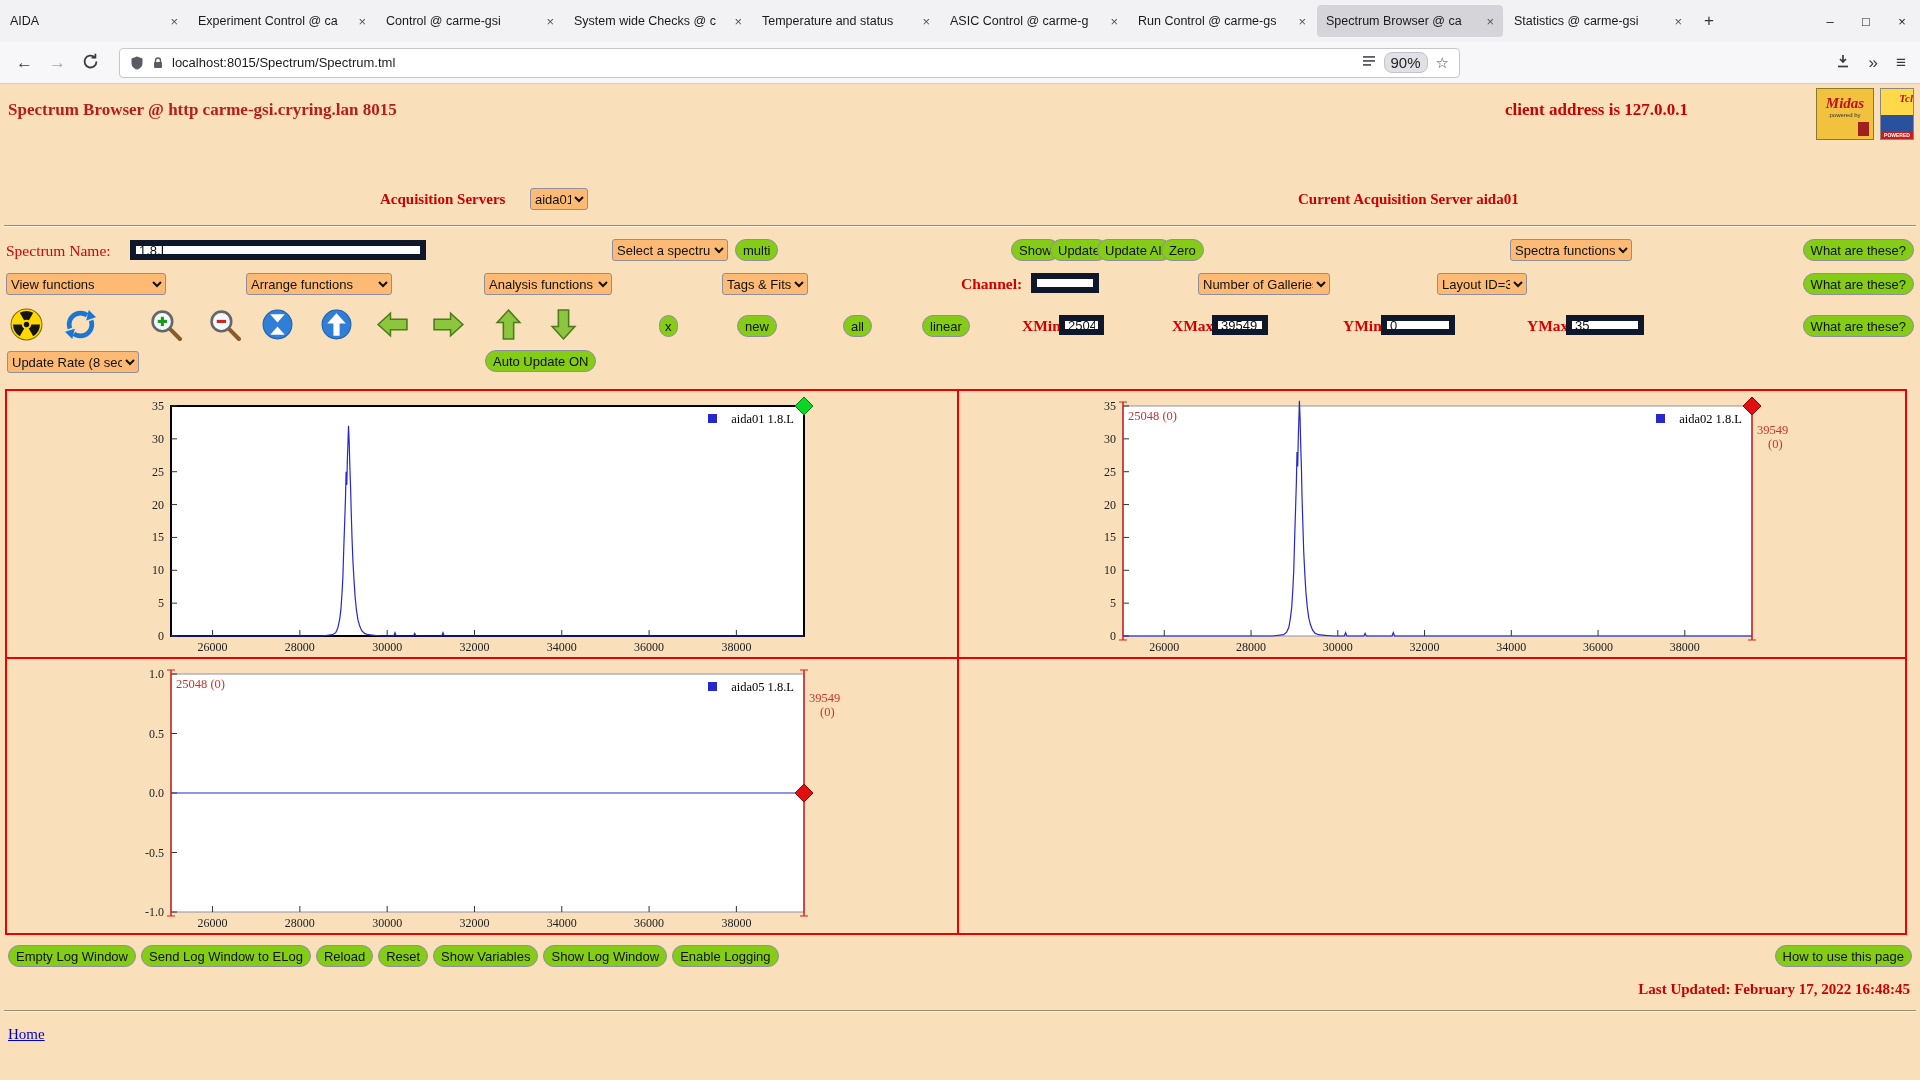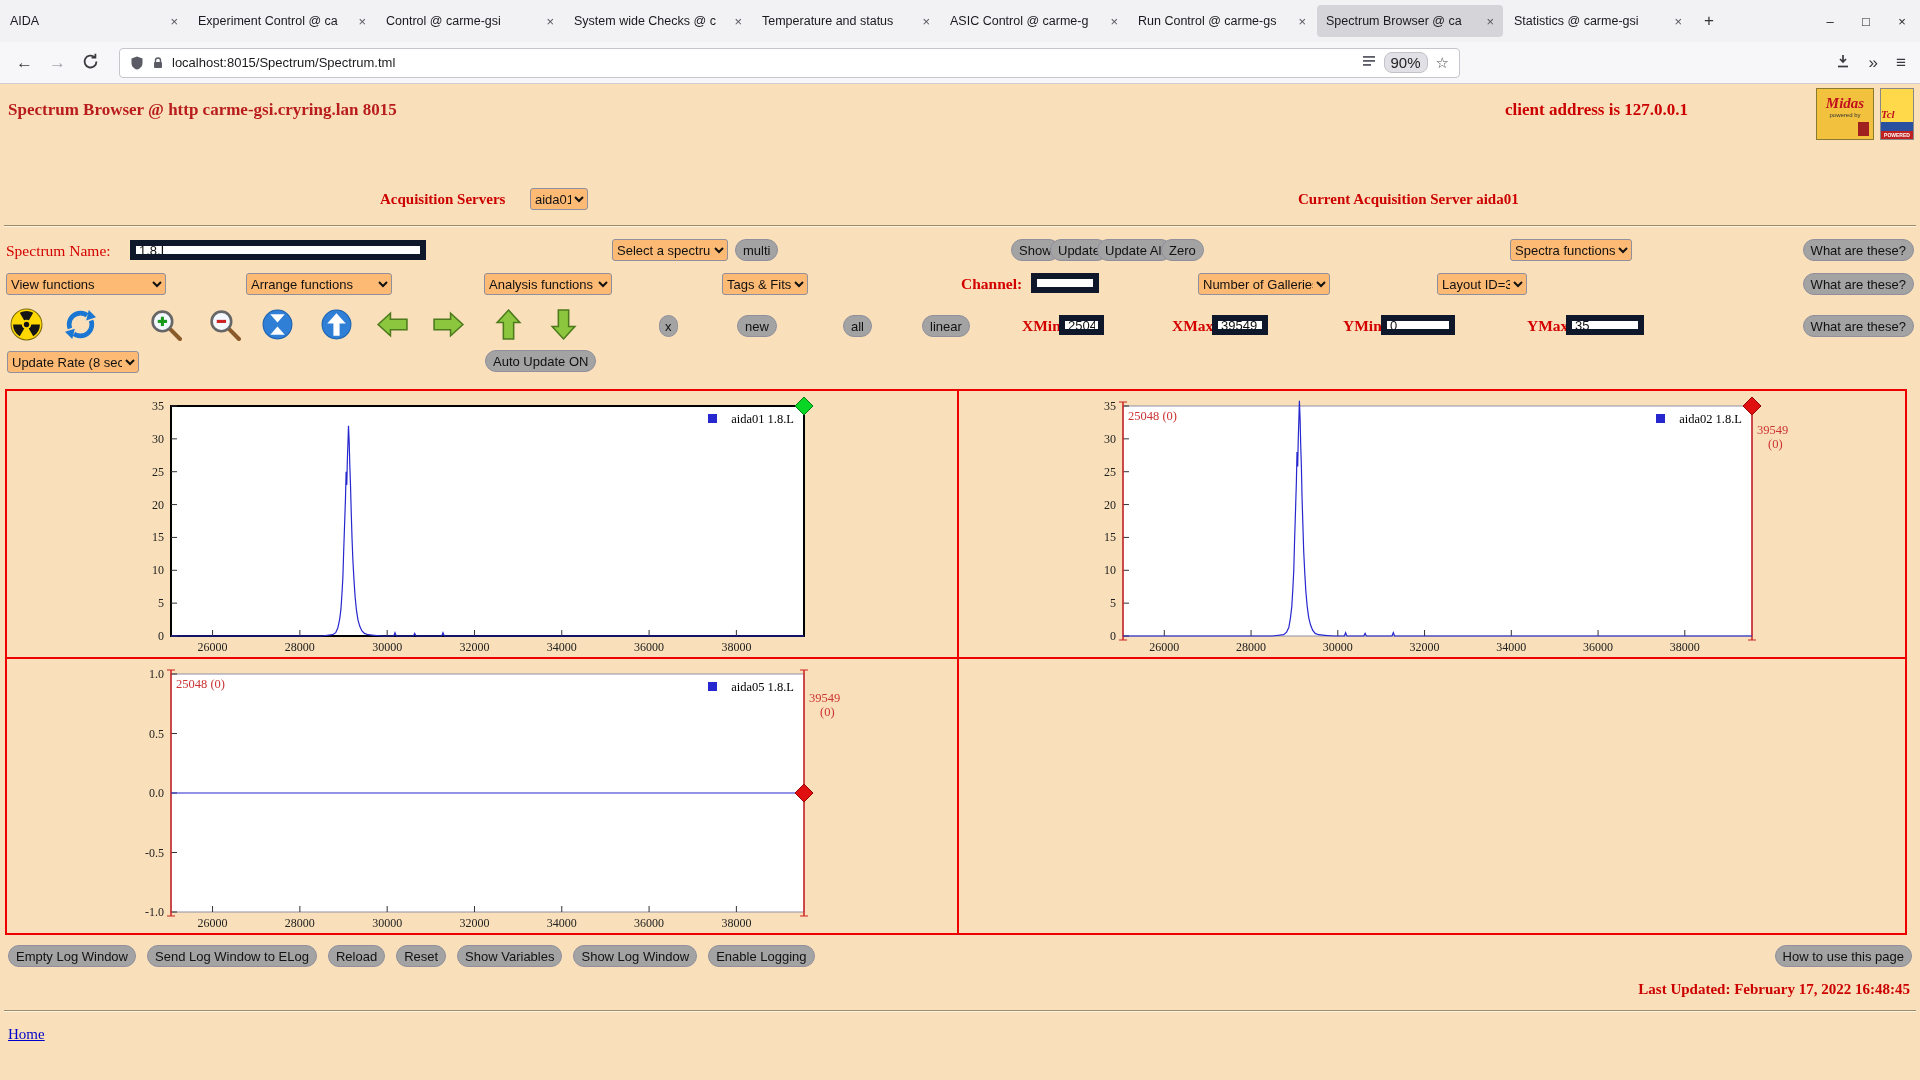--- a/index.html
+++ b/index.html
@@ -33,35 +33,35 @@
   .abs{position:absolute}
 
   #page-title{left:8px;top:16px;font:bold 17px "Liberation Serif",serif;color:#b91c1c}
   #client-address{right:232px;top:16px;font:bold 17px "Liberation Serif",serif;color:#cc0000}
   #logos{right:6px;top:4px;display:flex;gap:6px}
   #midas-logo{width:58px;height:52px;background:#f2c23e;border:1px solid #8a7a30;position:relative;text-align:center}
   #midas-logo .m1{font:bold italic 15px "Liberation Serif",serif;color:#c01020;margin-top:6px}
   #midas-logo .m2{font:6px "Liberation Sans",sans-serif;color:#333}
   #midas-logo .m3{position:absolute;right:4px;bottom:3px;width:11px;height:14px;background:#a02020}
   #tcl-logo{width:34px;height:52px;border:1px solid #888;display:flex;flex-direction:column}
-  #tcl-logo .t1{flex:3;background:#ffd94a;color:#c01020;font:bold italic 11px "Liberation Serif",serif;text-align:left;padding-top:19px}
+  #tcl-logo .t1{flex:3;background:#ffd94a;color:#c01020;font:bold italic 11px "Liberation Serif",serif;text-align:right;padding-top:3px}
   #tcl-logo .t2{flex:2;background:#2a50a0}
   #tcl-logo .t3{flex:1;background:#c02020;color:#fff;font:bold 5px "Liberation Sans",sans-serif;text-align:center;line-height:8px}
 
   #acq-label{left:380px;top:107px;font:bold 15px "Liberation Serif",serif;color:#cc0000}
   #acq-select{left:530px;top:104px;width:58px}
   #acq-current{left:1298px;top:107px;font:bold 15px "Liberation Serif",serif;color:#cc0000}
 
   .hr{left:4px;right:4px;height:2px;border-top:1px solid #9c8c6c;border-bottom:1px solid #fdf3e0}
   #hr1{top:141px}
   #hr2{top:926px}
 
   select,button.btn,input.inp{font-size:13px;font-family:"Liberation Sans",sans-serif;color:#111}
   select{height:22px;background:#fdba74;border:1px solid #8f8f9d;border-radius:3px}
-  button.btn{height:22px;background:#a3a3a3;border:1px solid #8f8f9d;border-radius:11px;padding:1px 7px;white-space:nowrap}
+  button.btn{height:22px;background:#84cc16;border:1px solid #8f8f9d;border-radius:11px;padding:1px 7px;white-space:nowrap}
   input.inp{height:20px;background:#fff;border:6px solid #0f172a;padding:0 3px}
 
   .lab16{font:15.5px "Liberation Serif",serif;color:#d40000}
   .lab16b{font:bold 15.5px "Liberation Serif",serif;color:#d40000}
 
   
   #lbl-spectrum-name{left:6px;top:158px}
   #inp-spectrum-name{left:130px;top:156px;width:296px}
   #sel-select-spectrum{left:612px;top:155px;width:116px}
   #btn-multi{left:735px;top:155px}
@@ -105,21 +105,21 @@
   #gallery{left:5px;top:305px;width:1902px;height:546px;border:2px solid #ee0000;display:grid;grid-template-columns:952px 1fr;grid-template-rows:268px 1fr;background:#f9e0ba}
   .cell{position:relative}
   .cell-br{border-right:2px solid #ee0000}
   .cell-bb{border-bottom:2px solid #ee0000}
   .cell svg{position:absolute;left:0;top:0}
   .tick{font:12px "Liberation Serif",serif;fill:#222}
   .legend{font:12.5px "Liberation Serif",serif;fill:#000}
   .anno{font:12.5px "Liberation Serif",serif;fill:#cc3333}
 
   
-  #footer-buttons{left:8px;top:861px;display:flex;gap:11px}
+  #footer-buttons{left:8px;top:861px;display:flex;gap:5px}
   #btn-help{right:8px;top:861px}
   #last-updated{right:10px;top:897px;font:bold 15px "Liberation Serif",serif;color:#cc0000}
   #home-link{left:8px;top:942px;font:15px "Liberation Serif",serif;color:#0000cc;text-decoration:underline;cursor:pointer}
 </style>
 </head>
 <body>
 
 <div id="tabbar">
   <div id="tabs-host" style="display:flex">
       <div class="tab">

